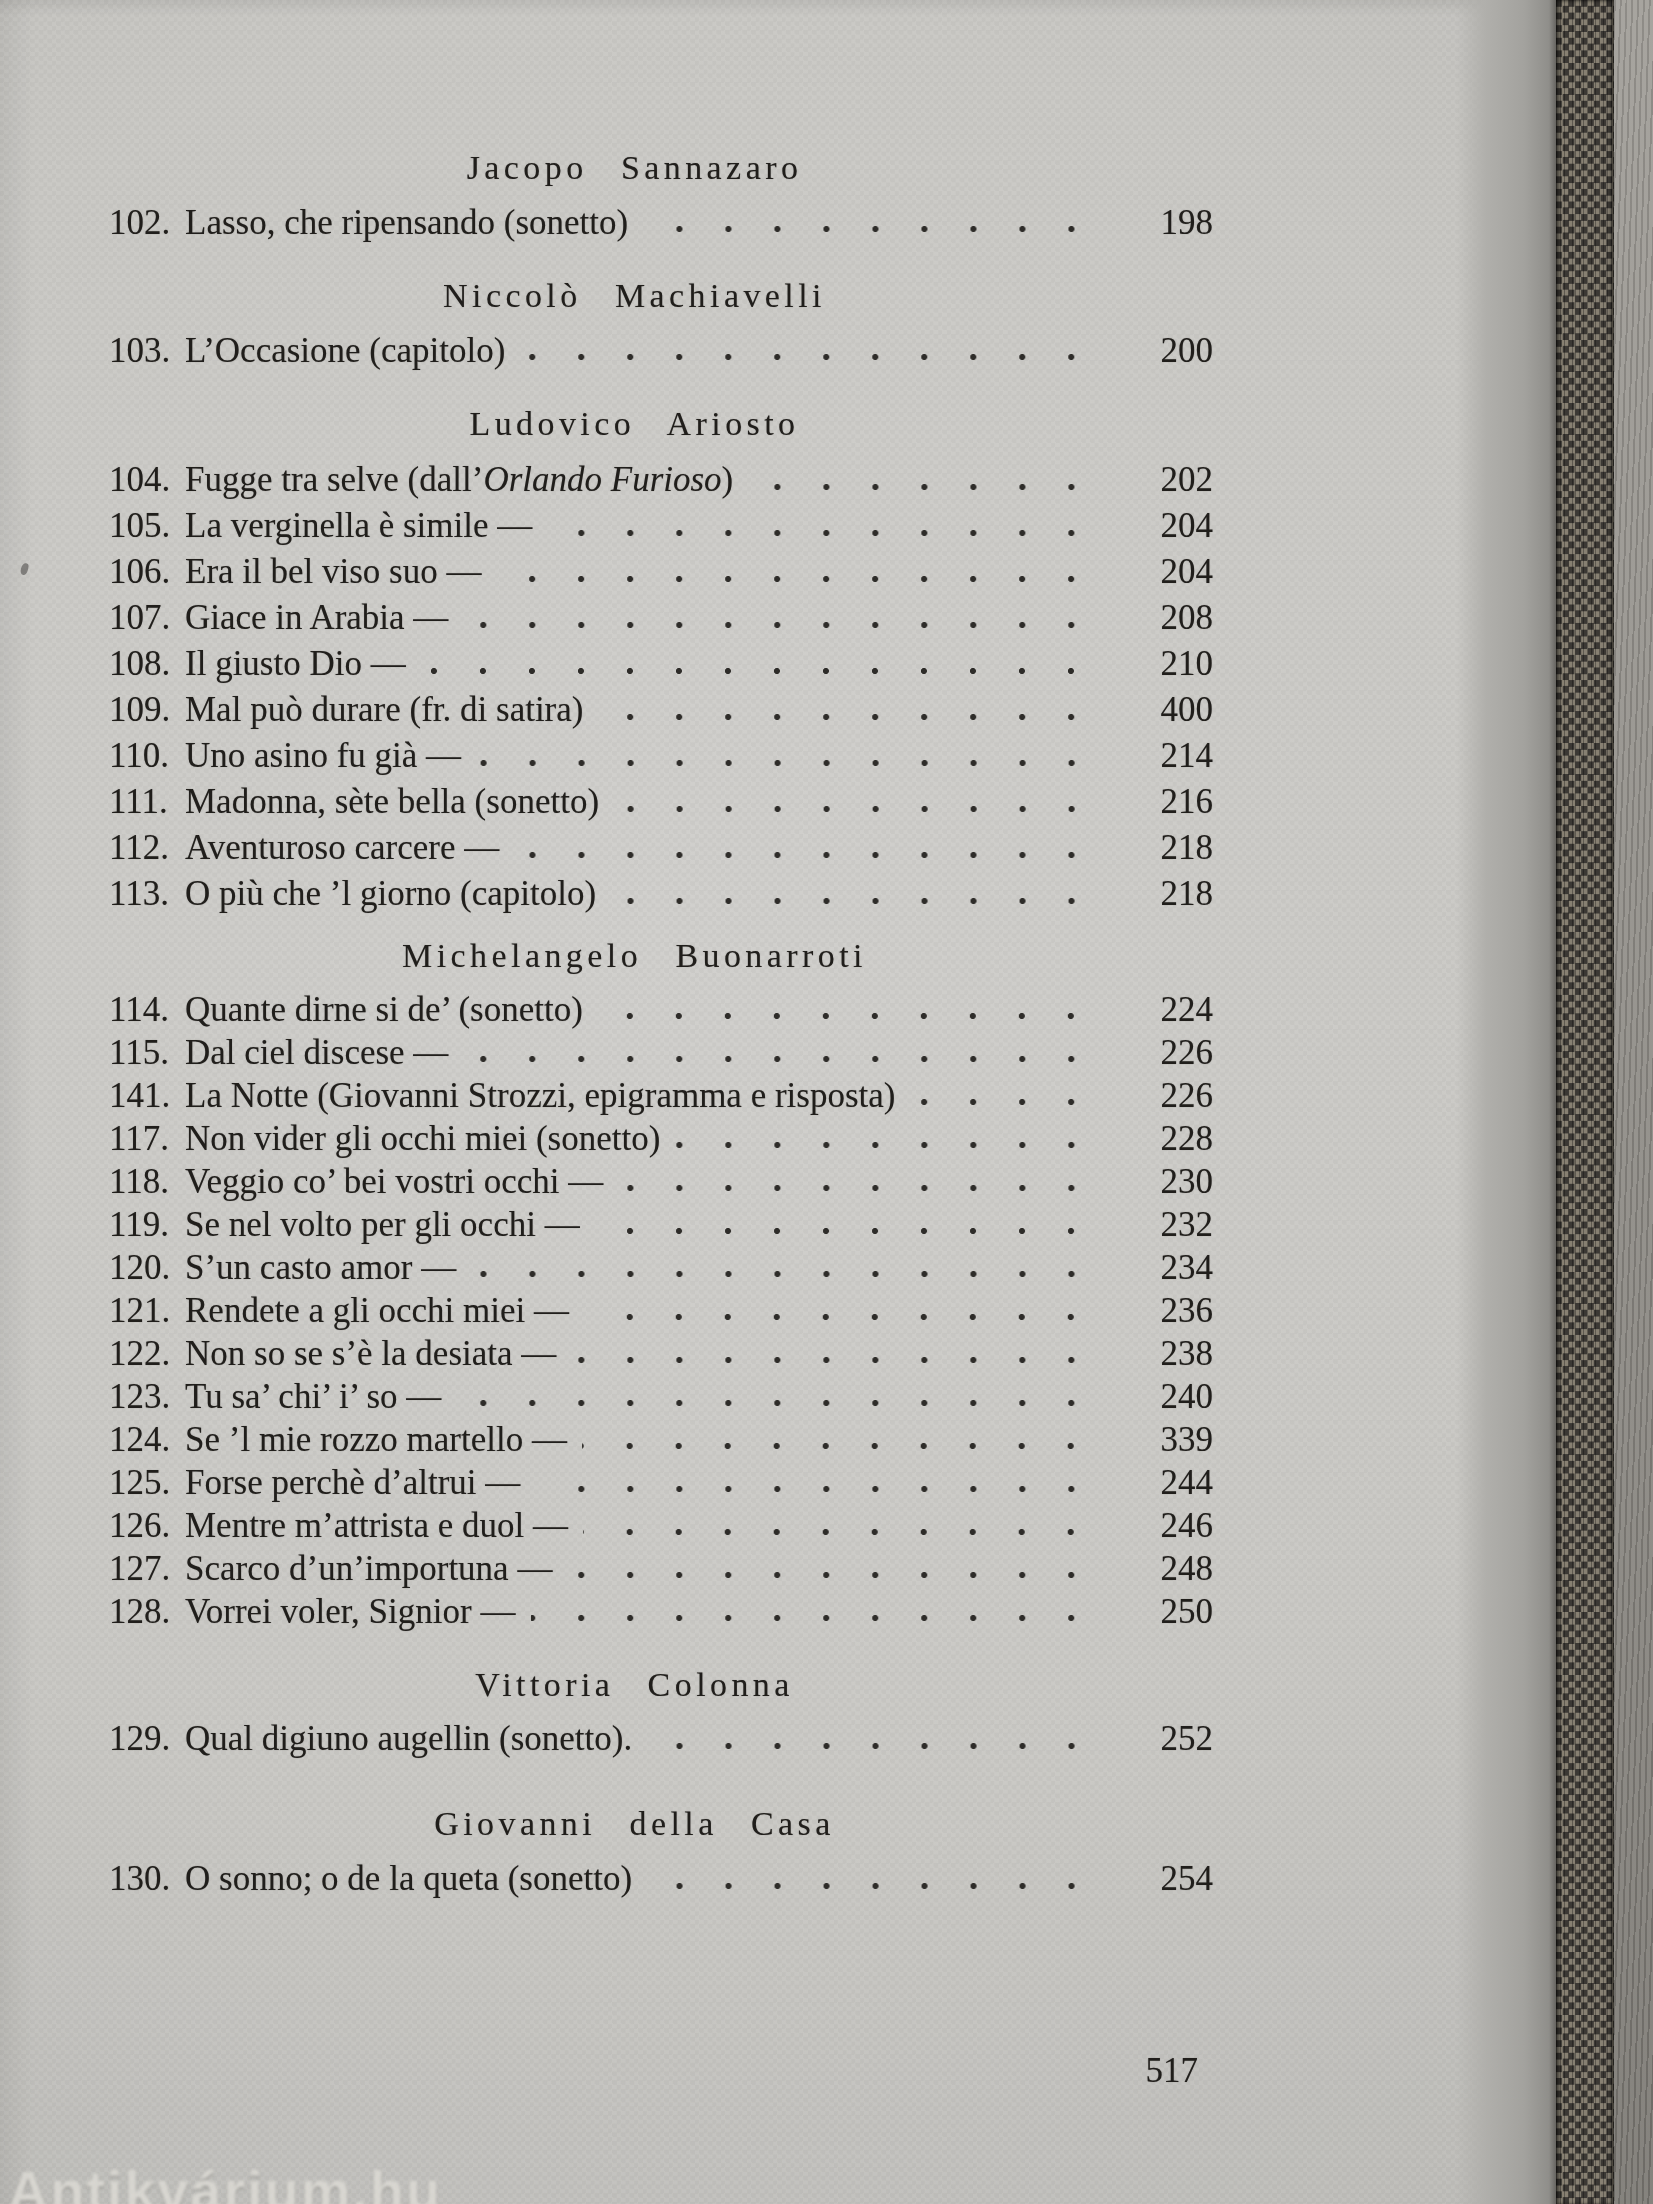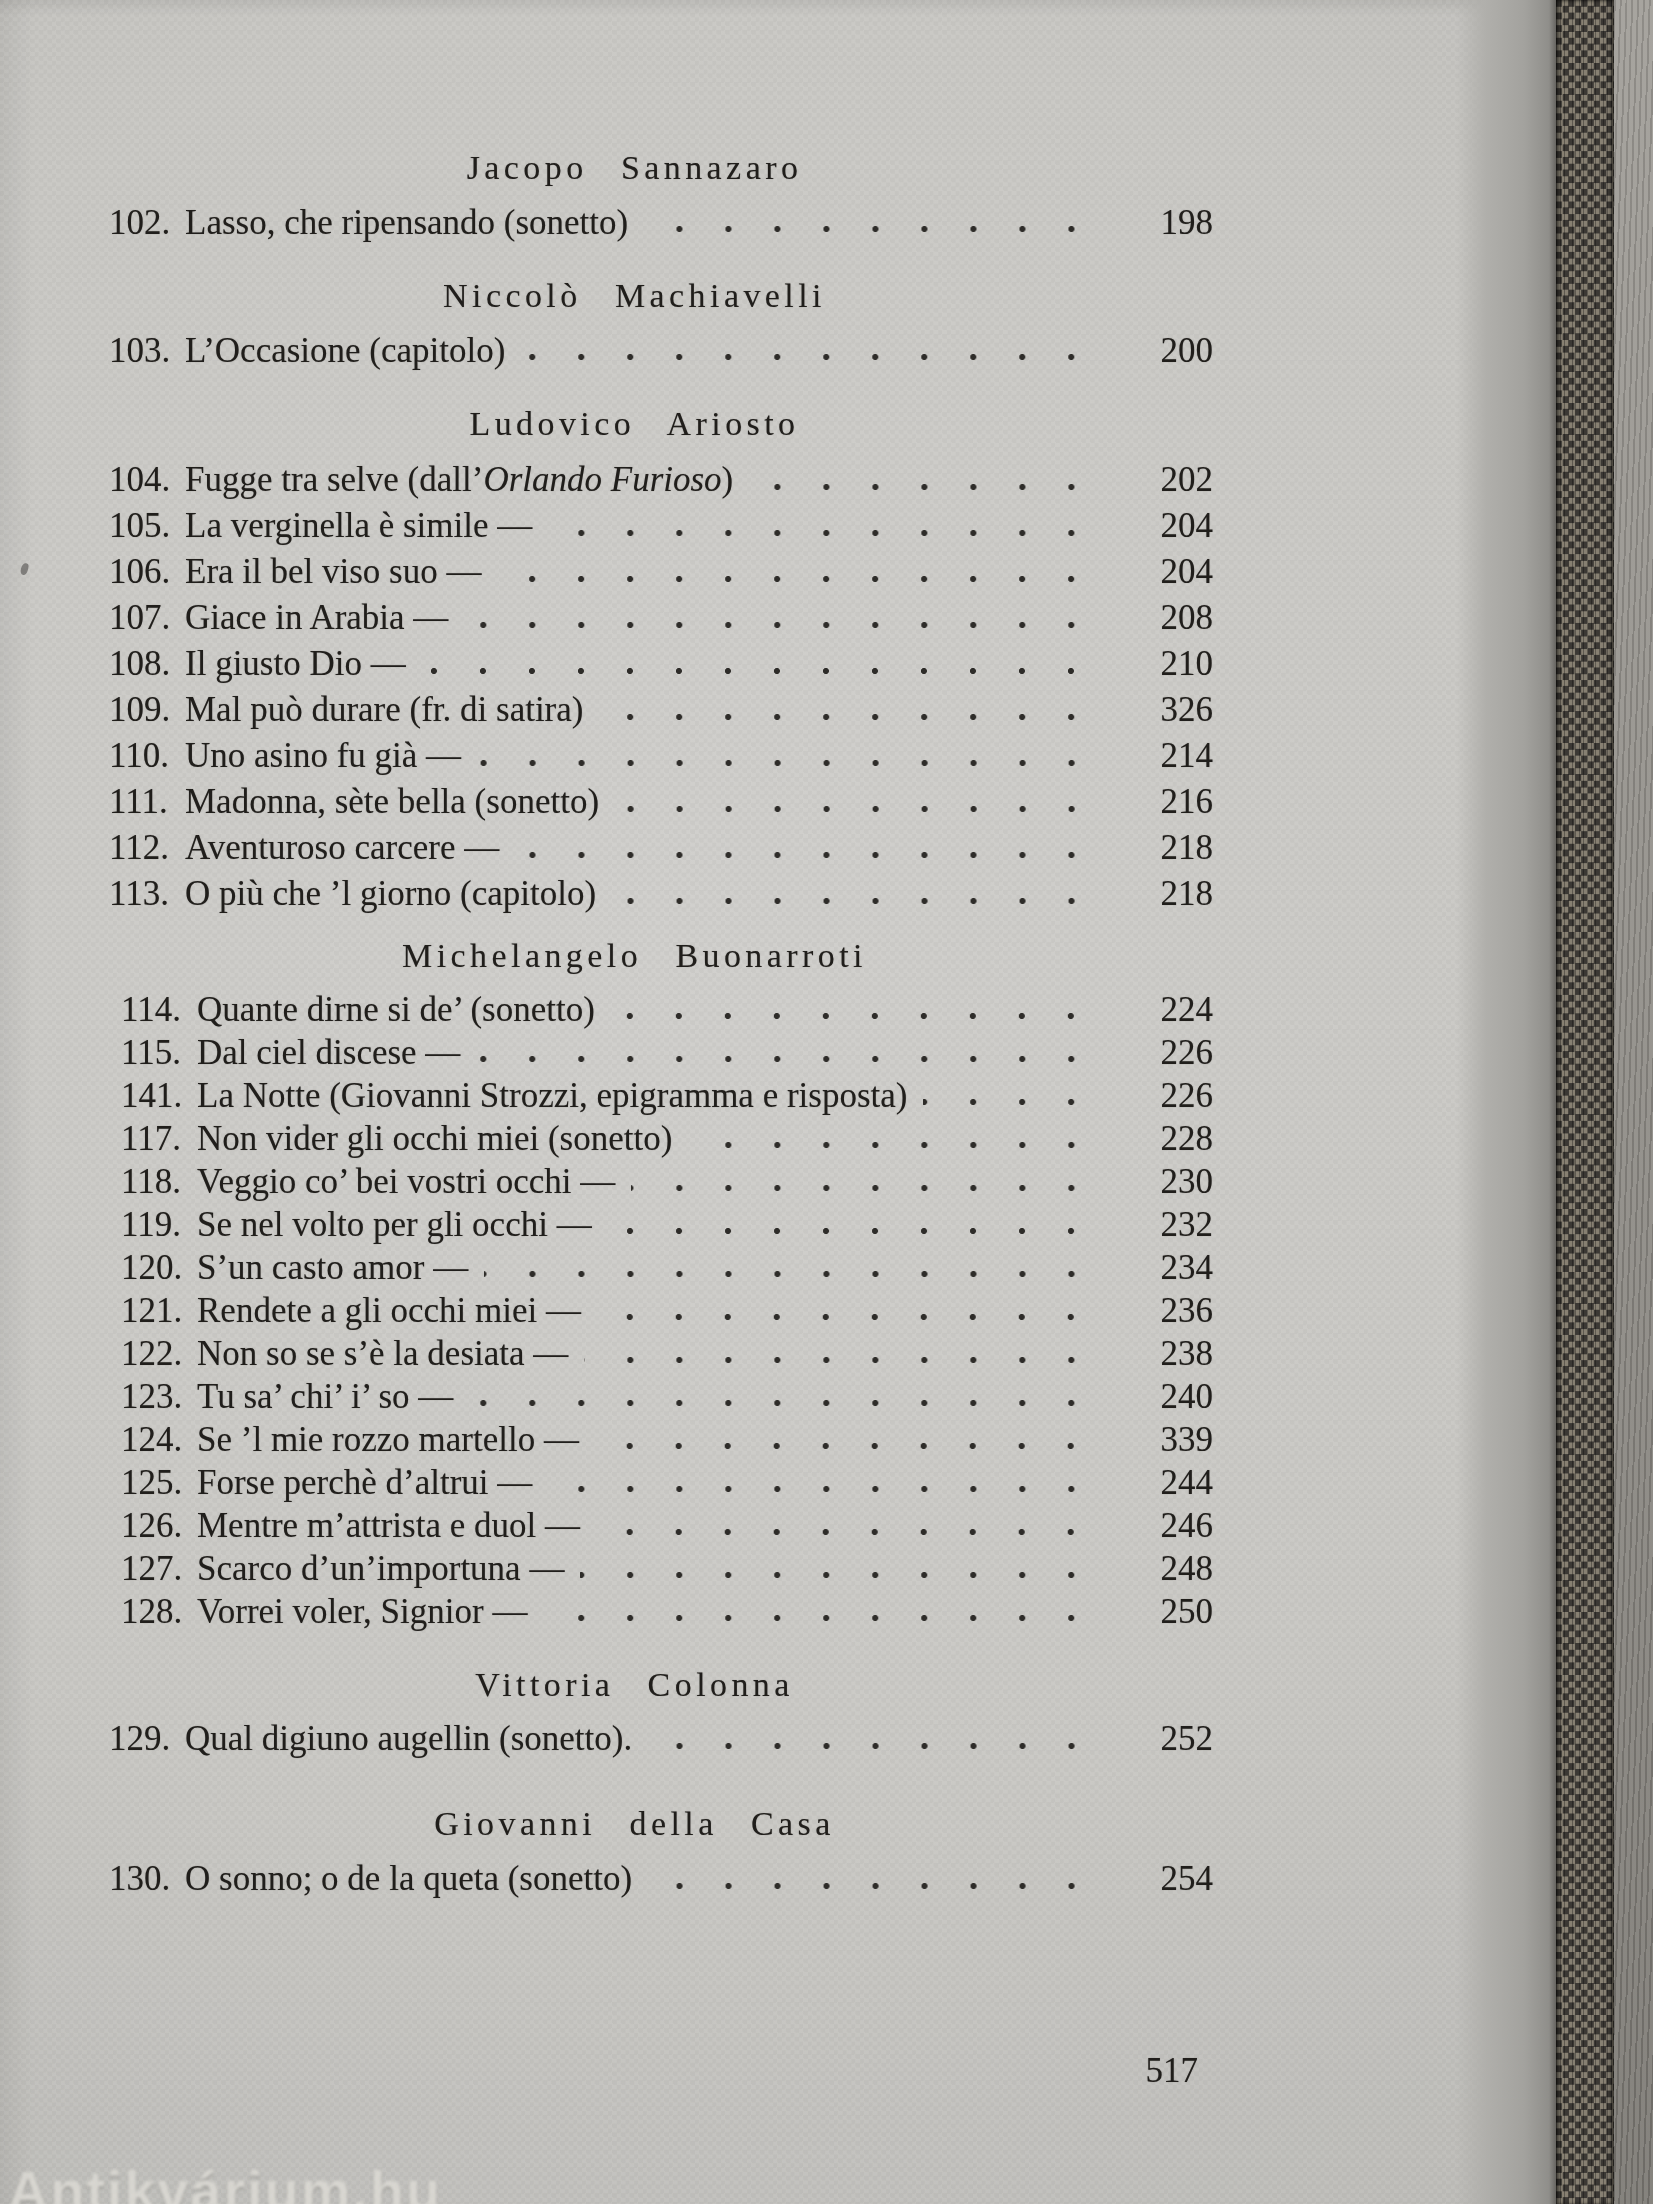--- a/index.html
+++ b/index.html
@@ -33,21 +33,21 @@
        text-shadow:0 0 1px rgba(32,30,27,.35);}
   .author{height:49px;line-height:49px;font-size:34px;text-align:center;
           letter-spacing:.13em;word-spacing:.6em;margin:27px 53px 7.8px 0;white-space:nowrap;}
   .section:first-child .author{margin-top:0;}
   .section:nth-child(4) .author{margin-top:15.5px;}
   .section:nth-child(6) .author,
   .section:nth-child(7) .author{margin-top:39px;}
 
   .toc-row{display:flex;align-items:flex-end;height:44px;font-size:35px;line-height:43px;white-space:nowrap;}
   .section:nth-child(3) .toc-row{height:46px;}
-  .section:nth-child(4) .toc-row{height:43px;line-height:42px;margin-left:12px;}
+  .section:nth-child(4) .toc-row{height:43px;line-height:42px;}
   .num{flex:none;width:76px;}
   .title{flex:none;}
   .title .it{font-style:italic;}
   .leader{flex:1;min-width:50px;align-self:flex-end;height:7.8px;margin:0 7.8px 10.7px 15.5px;opacity:.92;
     background-image:radial-gradient(circle at 3.9px 3.9px, var(--ink,#201e1b) 2.6px, rgba(0,0,0,0) 3.4px);
     background-size:49px 7.8px;background-repeat:repeat-x;background-position:right top;}
   .pg{flex:none;min-width:89px;text-align:right;}
 
   .folio{position:absolute;top:2049px;left:109px;width:1089px;height:44px;line-height:44px;
          font-size:35px;text-align:right;text-shadow:0 0 1px rgba(32,30,27,.35);}
@@ -113,21 +113,21 @@
           <div class="toc-row">
             <span class="num">108.</span>
             <span class="title"><span>Il giusto Dio  —</span></span>
             <span class="leader"></span>
             <span class="pg">210</span>
           </div>
           <div class="toc-row">
             <span class="num">109.</span>
             <span class="title"><span>Mal può durare (fr. di satira)</span></span>
             <span class="leader"></span>
-            <span class="pg">326</span>
+            <span class="pg">400</span>
           </div>
           <div class="toc-row">
             <span class="num">110.</span>
             <span class="title"><span>Uno asino fu già —</span></span>
             <span class="leader"></span>
             <span class="pg">214</span>
           </div>
           <div class="toc-row">
             <span class="num">111.</span>
             <span class="title"><span>Madonna, sète bella (sonetto)</span></span>

